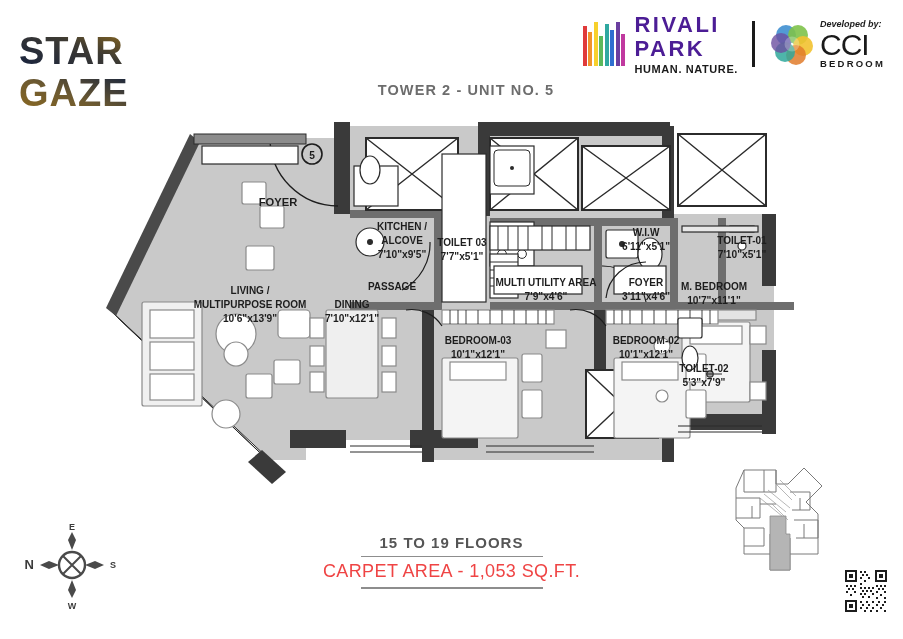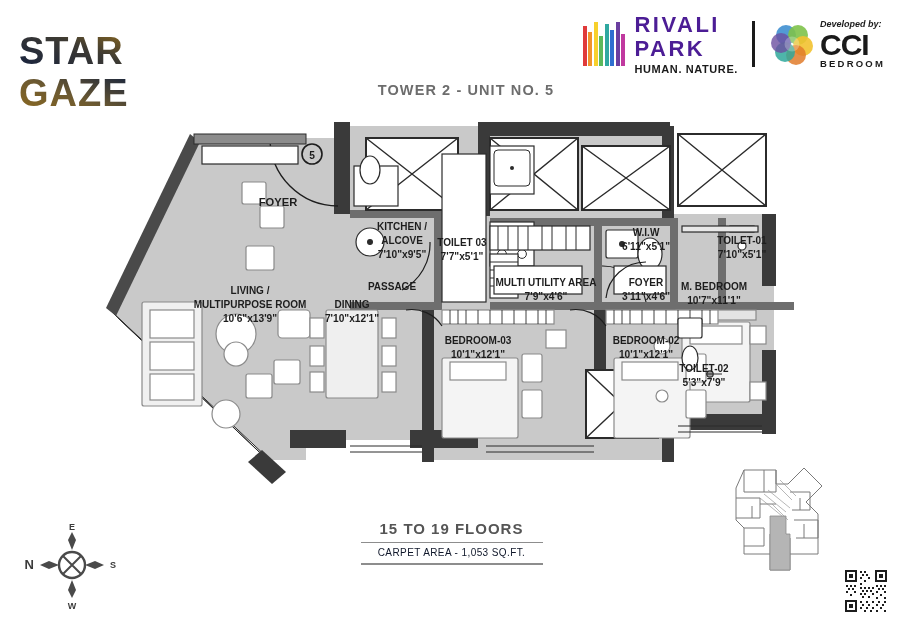--- a/index.html
+++ b/index.html
@@ -15,39 +15,39 @@
   .stripes{display:flex;gap:1.5px;height:44px;align-items:flex-end;}
   .stripes i{display:block;width:4px;border-radius:0;}
   .rivali-txt{line-height:1;}
   .rivali-txt .l1,.rivali-txt .l2{font-weight:700;font-size:22px;letter-spacing:2.5px;color:#4c1d95;display:block;}
   .rivali-txt .l2{margin-top:2px;}
   .rivali-txt .l3{display:block;margin-top:4px;font-weight:700;font-size:11px;letter-spacing:0.6px;color:#1a1a1a;}
   .vsep{width:3px;height:46px;background:#1a1a1a;}
   .cci{display:flex;align-items:center;gap:5px;}
   .cci-txt{line-height:1;}
   .cci-txt .dev{display:block;font-size:9px;font-style:italic;font-weight:700;color:#1a1a1a;margin-bottom:1px;}
-  .cci-txt .big{display:block;font-size:30px;font-weight:700;letter-spacing:-1px;color:#1a1a1a;}
+  .cci-txt .big{display:block;font-size:30px;font-weight:400;letter-spacing:-1px;color:#1a1a1a;}
   .cci-txt .sub{display:block;font-size:9.5px;font-weight:700;letter-spacing:2.2px;color:#1a1a1a;margin-top:-1px;}
 
   .unit-title{position:absolute;left:0;right:0;top:82px;text-align:center;
               font-size:14.5px;font-weight:700;letter-spacing:1.1px;color:#6d6d6d;padding-left:29px;}
 
   
   .plan{position:absolute;left:70px;top:110px;width:770px;height:380px;}
   .plan svg{display:block;}
 
   .rl{font-family:"Liberation Sans",sans-serif;fill:#1d1d1d;font-size:5.6px;font-weight:700;text-anchor:middle;}
   .rl.sm{font-size:5px;}
   .rd{font-family:"Liberation Sans",sans-serif;fill:#1d1d1d;font-size:5.1px;font-weight:700;text-anchor:middle;}
 
   
-  .footer{position:absolute;left:0;right:0;top:520px;text-align:center;}
+  .footer{position:absolute;left:0;right:0;top:534px;text-align:center;}
   .floors{font-size:15px;font-weight:700;letter-spacing:1px;color:#555;}
   .rule{width:182px;height:1.4px;background:#8d8d8d;margin:5px auto 4px;}
-  .carpet{font-size:10px;letter-spacing:0.4px;color:#0f172a;}
+  .carpet{font-size:18px;letter-spacing:0.4px;color:#ef4444;}
 
   .compass{position:absolute;left:22px;top:518px;width:100px;height:96px;}
   .keyplan{position:absolute;left:730px;top:458px;width:110px;height:130px;}
   .qr{position:absolute;left:843px;top:568px;width:46px;height:46px;}
 </style>
 </head>
 <body>
 
 <div class="page">
 

